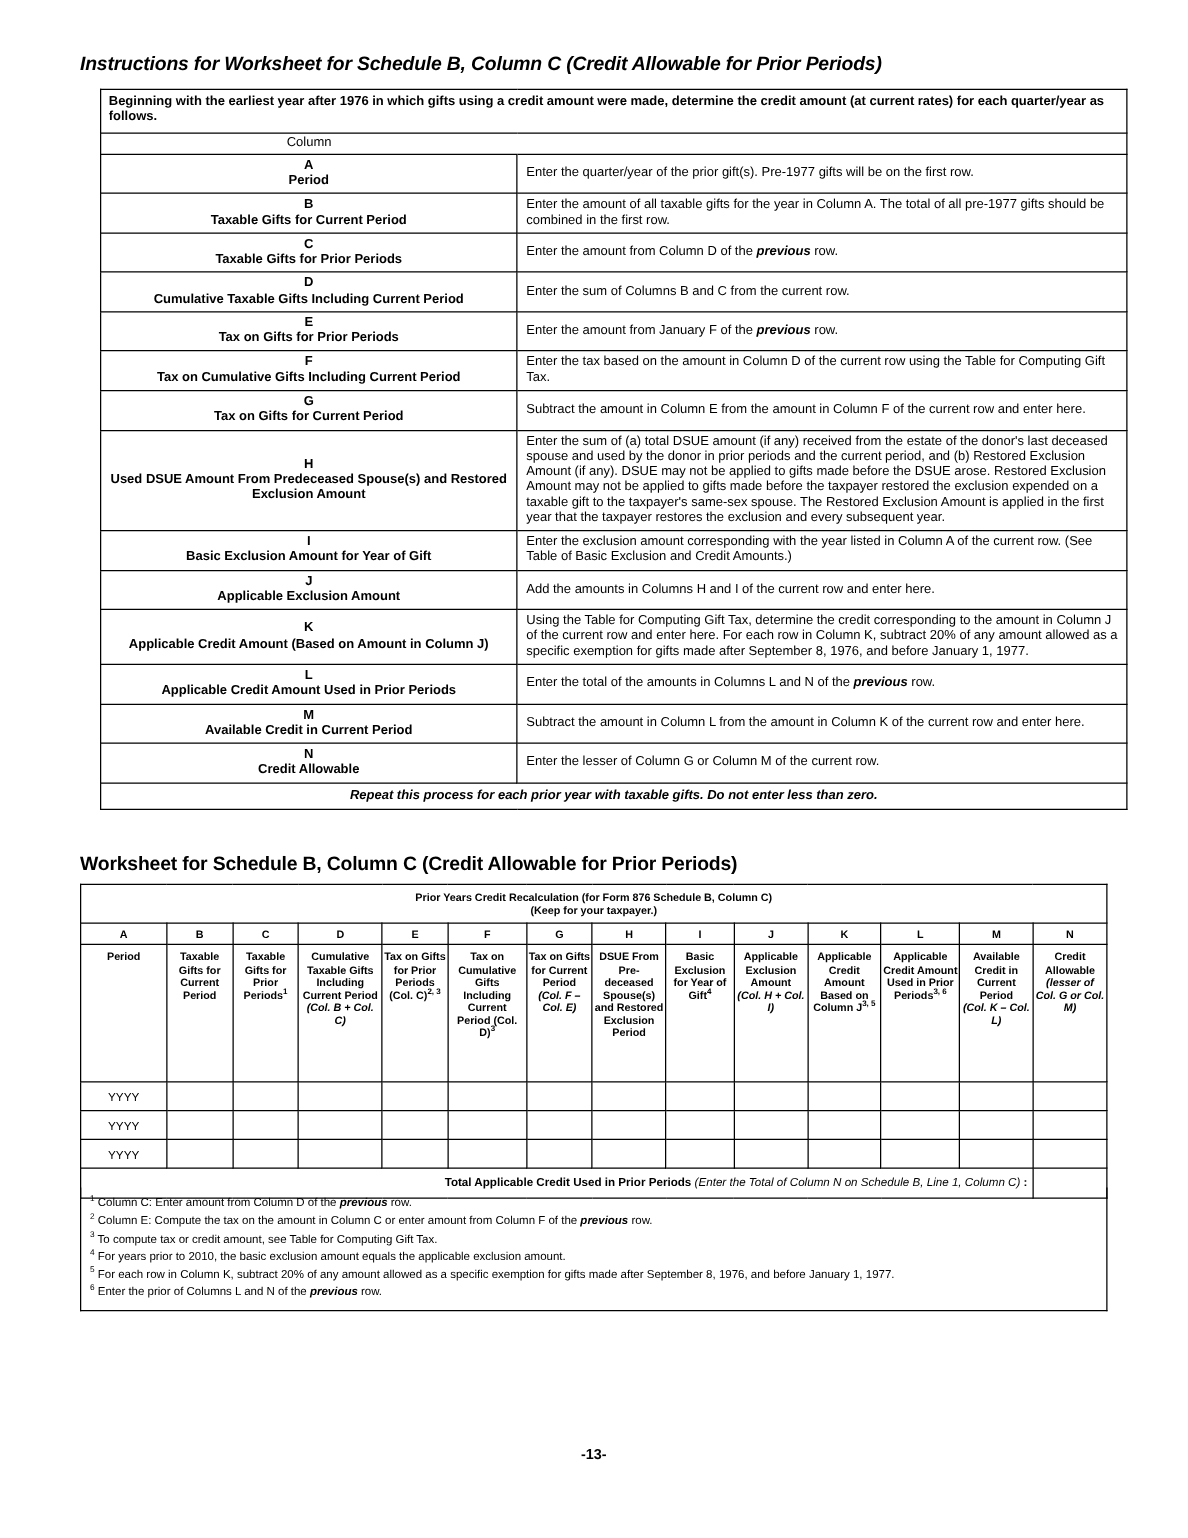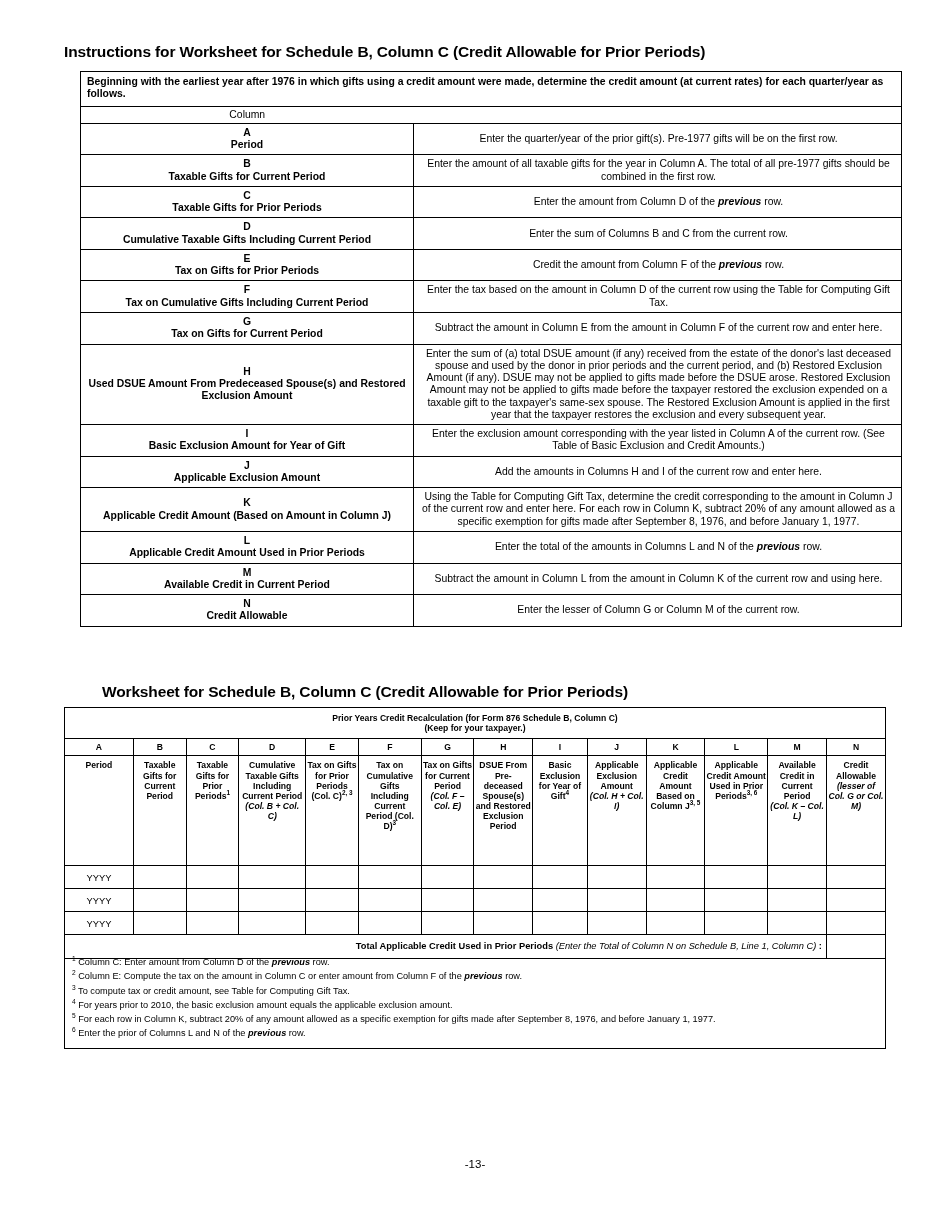--- a/index.html
+++ b/index.html
@@ -25,22 +25,22 @@
 
   
   .section-title {
     position: absolute;
     left: 64px;
     font-size: 15.5px;
     font-weight: bold;
     letter-spacing: -0.15px;
     white-space: nowrap;
   }
-  #instr-title { top: 43px; }
-  #ws-title { top: 683px; margin-left: 38px; }
+  #instr-title { top: 43px; font-style: italic; }
+  #ws-title { top: 683px; }
 
   
   .instr-table {
     position: absolute;
     left: 80px;
     top: 71px;
     width: 822px;
     border-collapse: collapse;
     table-layout: fixed;
     border: 1.6px solid #000;
@@ -70,21 +70,21 @@
     text-align: center;
     font-weight: bold;
     font-size: 10.6px;
     line-height: 1.25;
   }
   .instr-left .letter { display: block; }
   .instr-right {
     font-weight: normal;
     font-size: 10.4px;
     line-height: 1.2;
-    text-align: center;
+    text-align: left;
     padding-left: 7px !important;
   }
   .instr-footer {
     text-align: center;
     font-style: italic;
     font-weight: bold;
     font-size: 10.3px;
     padding: 4px !important;
   }
 
@@ -164,21 +164,21 @@
   .fn-line sup { font-size: 6.6px; font-weight: normal; }
   .fn-line b { font-style: italic; font-weight: bold; }
 
   .page-number {
     position: absolute;
     top: 1158px;
     left: 0;
     width: 950px;
     text-align: center;
     font-size: 11.5px;
-    font-weight: normal;
+    font-weight: bold;
   }
   .ital-b { font-style: italic; font-weight: bold; }
 </style>
 </head>
 <body>
 
 <div class="page">
 
   <div class="section-title" id="instr-title">Instructions for Worksheet for Schedule B, Column C (Credit Allowable for Prior Periods)</div>
 
@@ -207,21 +207,21 @@
         <tr>
           <td class="instr-left"><span class="letter">C</span><span>Taxable Gifts for Prior Periods</span></td>
           <td class="instr-right"><span>Enter the amount from Column D of the </span><span class="ital-b">previous</span><span> row.</span></td>
         </tr>
         <tr>
           <td class="instr-left"><span class="letter">D</span><span>Cumulative Taxable Gifts Including Current Period</span></td>
           <td class="instr-right"><span>Enter the sum of Columns B and C from the current row.</span></td>
         </tr>
         <tr>
           <td class="instr-left"><span class="letter">E</span><span>Tax on Gifts for Prior Periods</span></td>
-          <td class="instr-right"><span>Credit the amount from Column F of the </span><span class="ital-b">previous</span><span> row.</span></td>
+          <td class="instr-right"><span>Enter the amount from January F of the </span><span class="ital-b">previous</span><span> row.</span></td>
         </tr>
         <tr>
           <td class="instr-left"><span class="letter">F</span><span>Tax on Cumulative Gifts Including Current Period</span></td>
           <td class="instr-right"><span>Enter the tax based on the amount in Column D of the current row using the Table for Computing Gift Tax.</span></td>
         </tr>
         <tr>
           <td class="instr-left"><span class="letter">G</span><span>Tax on Gifts for Current Period</span></td>
           <td class="instr-right"><span>Subtract the amount in Column E from the amount in Column F of the current row and enter here.</span></td>
         </tr>
         <tr>
@@ -239,26 +239,29 @@
         <tr>
           <td class="instr-left"><span class="letter">K</span><span>Applicable Credit Amount (Based on Amount in Column J)</span></td>
           <td class="instr-right"><span>Using the Table for Computing Gift Tax, determine the credit corresponding to the amount in Column J of the current row and enter here. For each row in Column K, subtract 20% of any amount allowed as a specific exemption for gifts made after September 8, 1976, and before January 1, 1977.</span></td>
         </tr>
         <tr>
           <td class="instr-left"><span class="letter">L</span><span>Applicable Credit Amount Used in Prior Periods</span></td>
           <td class="instr-right"><span>Enter the total of the amounts in Columns L and N of the </span><span class="ital-b">previous</span><span> row.</span></td>
         </tr>
         <tr>
           <td class="instr-left"><span class="letter">M</span><span>Available Credit in Current Period</span></td>
-          <td class="instr-right"><span>Subtract the amount in Column L from the amount in Column K of the current row and using here.</span></td>
+          <td class="instr-right"><span>Subtract the amount in Column L from the amount in Column K of the current row and enter here.</span></td>
         </tr>
         <tr>
           <td class="instr-left"><span class="letter">N</span><span>Credit Allowable</span></td>
           <td class="instr-right"><span>Enter the lesser of Column G or Column M of the current row.</span></td>
         </tr>
+        <tr>
+        <td colspan="2" class="instr-footer">Repeat this process for each prior year with taxable gifts. Do not enter less than zero.</td>
+      </tr>
     </tbody>
   </table>
 
   <div class="section-title" id="ws-title">Worksheet for Schedule B, Column C (Credit Allowable for Prior Periods)</div>
 
   <table class="ws-table">
     <colgroup>
       <col style="width:68px">
         <col style="width:52px">
         <col style="width:52px">

